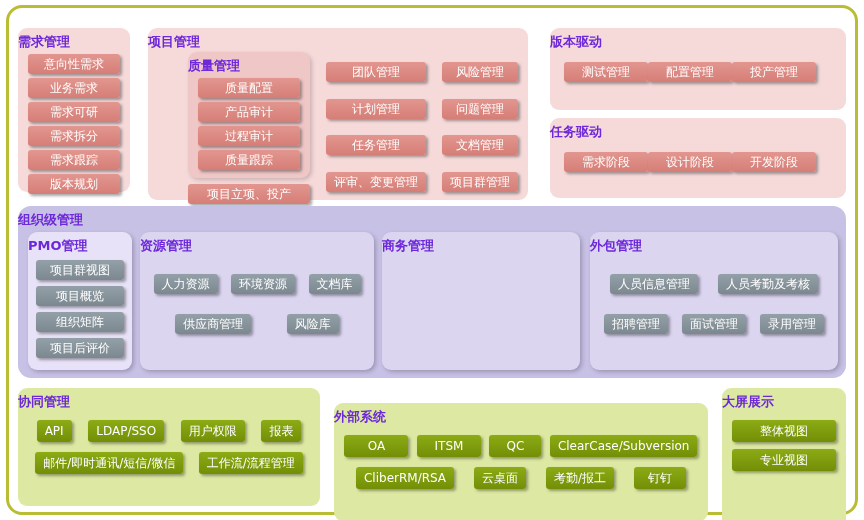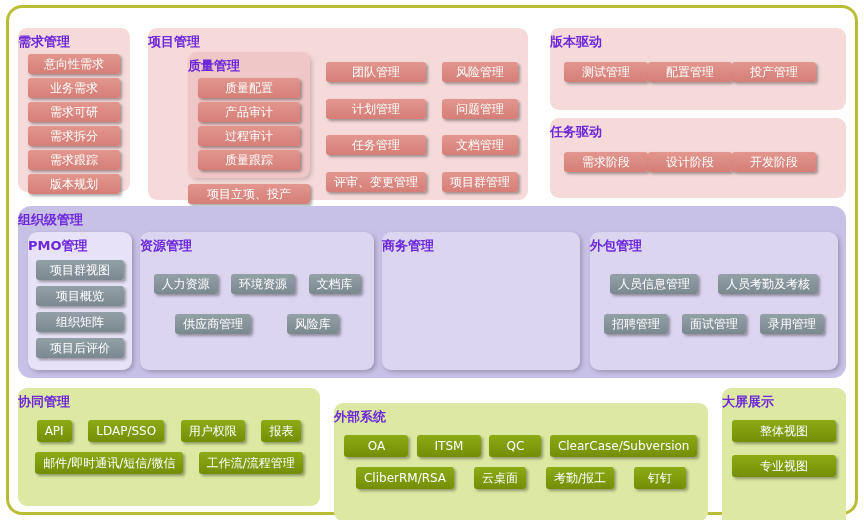--- a/index.html
+++ b/index.html
@@ -41,21 +41,21 @@
   #p-out  { left:572px; top:26px; width:248px; height:138px; }
   .rows { display:flex; flex-direction:column; gap:20px; padding:20px 8px 0; }
   .row  { display:flex; justify-content:space-evenly; gap:8px; }
   
   #p-collab { left:18px;  top:388px; width:302px; height:118px; }
   #p-ext    { left:334px; top:403px; width:374px; height:118px; }
   #p-big    { left:722px; top:388px; width:124px; height:150px; }
   .rows-b { display:flex; flex-direction:column; gap:10px; padding:10px 8px 0; }
   .row-b  { display:flex; justify-content:space-evenly; gap:6px; }
   .row-b .btn { min-height:22px; }
-  .stack-b { display:flex; flex-direction:column; gap:13px; padding:10px 10px 16px; }
+  .stack-b { display:flex; flex-direction:column; gap:7px; padding:10px 10px 16px; }
   .stack-b .btn { min-height:22px; }
 </style>
 </head>
 <body>
 
 <div class="canvas">
   <div class="frame"></div>
 
   <div class="panel pink" id="p-req">
     <div class="panel-title">需求管理</div>

